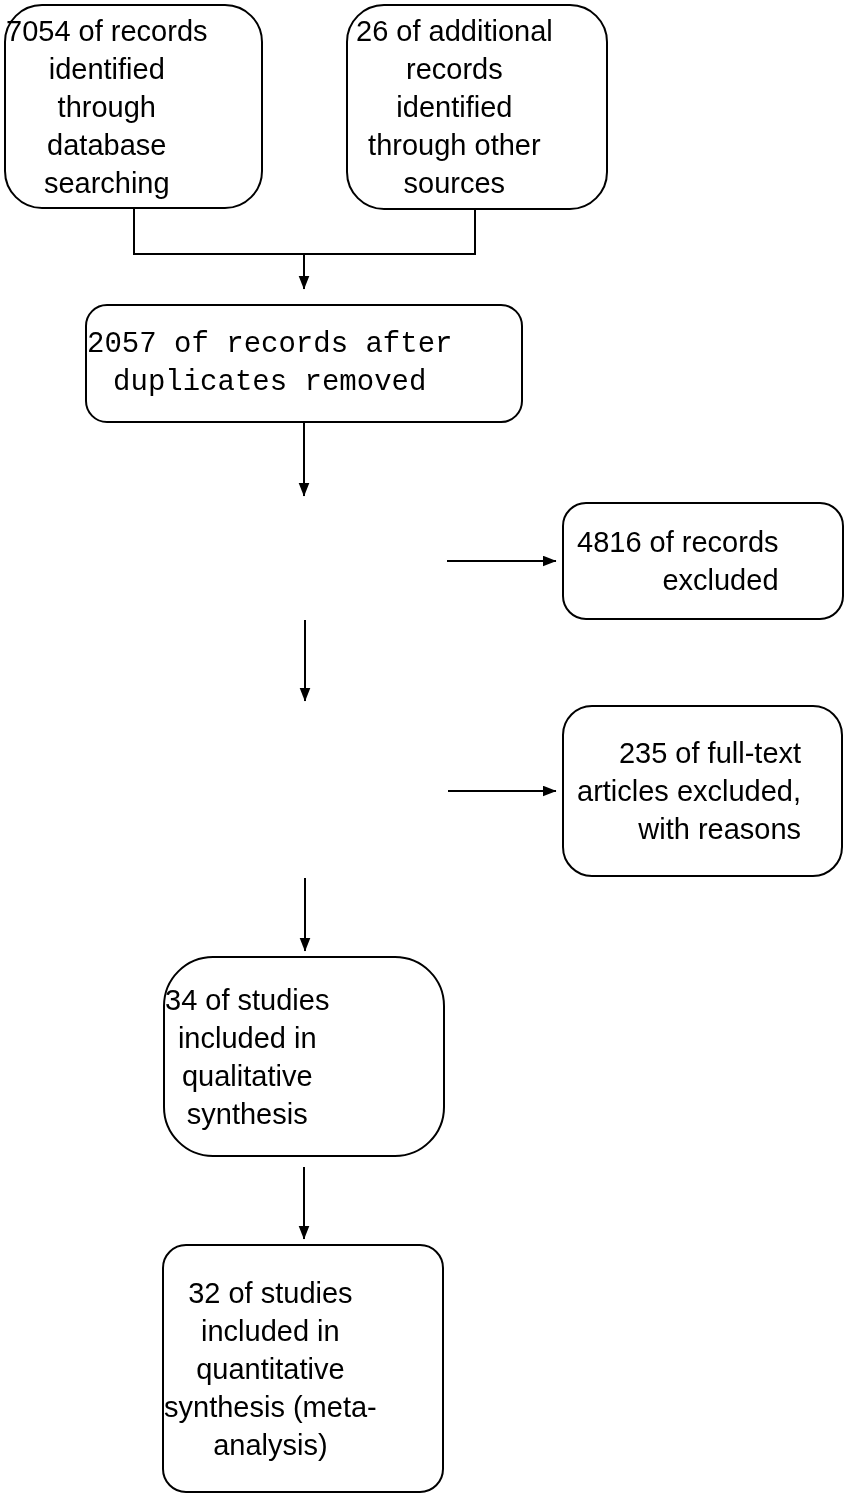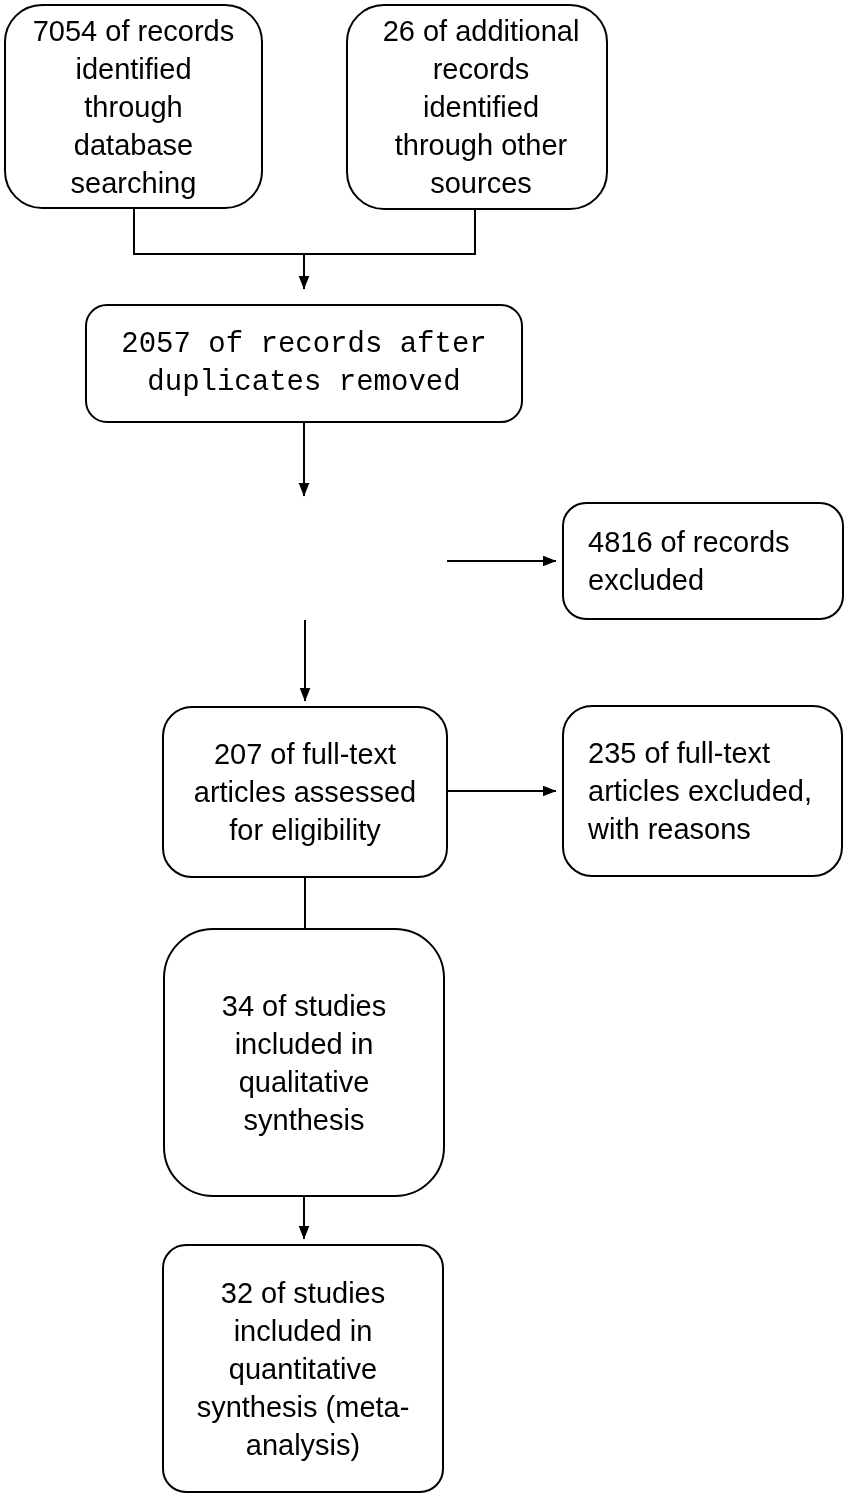--- a/index.html
+++ b/index.html
@@ -23,47 +23,46 @@
     height: 1501px;
     z-index: 1;
   }
   .node {
     position: absolute;
     box-sizing: border-box;
     background: #ffffff;
     border: 2px solid #000000;
     display: flex;
     align-items: center;
-    justify-content: center;
     z-index: 2;
   }
   .node-text {
     white-space: pre-line;
     text-align: center;
     font-size: 29px;
     line-height: 38px;
     color: #000000;
   }
   .node.align-left {
     justify-content: flex-start;
   }
   .node.align-left .node-text {
-    text-align: left;
-    padding-left: 24px;
+    text-align: right;
+    padding-left: 13px;
     padding-right: 4px;
   }
   
   #node-a { left: 4px;   top: 4px;    width: 259px; height: 205px; border-radius: 38px; }
   #node-b { left: 346px; top: 4px;    width: 262px; height: 206px; border-radius: 38px; padding-left: 8px; }
   #node-c { left: 85px;  top: 304px;  width: 438px; height: 119px; border-radius: 22px; font-family: Liberation Mono, monospace; }
   #node-d { left: 163px; top: 501px;  width: 284px; height: 119px; border-radius: 26px; }
   #node-f { left: 562px; top: 502px;  width: 282px; height: 118px; border-radius: 24px; }
   #node-e { left: 162px; top: 706px;  width: 286px; height: 172px; border-radius: 30px; }
   #node-g { left: 562px; top: 705px;  width: 281px; height: 172px; border-radius: 30px; }
-  #node-h { left: 163px; top: 928px;  width: 282px; height: 269px; border-radius: 50px; }
+  #node-h { left: 163px; top: 956px;  width: 282px; height: 201px; border-radius: 50px; }
   #node-i { left: 162px; top: 1244px; width: 282px; height: 249px; border-radius: 24px; }
 </style>
 </head>
 <body>
 
 <div class="canvas">
 
   <svg class="connector-layer" viewBox="0 0 850 1501" xmlns="http://www.w3.org/2000/svg">
     <defs>
       <marker id="arrowhead" markerUnits="userSpaceOnUse" markerWidth="15" markerHeight="12" refX="13.5" refY="5.5" orient="auto">
@@ -108,25 +107,20 @@
     <span class="node-text">2057 of records after
 duplicates removed</span>
   </div>
 
 
   <div class="node align-left" id="node-f">
     <span class="node-text">4816 of records
 excluded</span>
   </div>
 
-  <div class="node" id="node-e">
-    <span class="node-text">207 of full-text
-articles assessed
-for eligibility</span>
-  </div>
 
   <div class="node align-left" id="node-g">
     <span class="node-text">235 of full-text
 articles excluded,
 with reasons</span>
   </div>
 
   <div class="node" id="node-h">
     <span class="node-text">34 of studies
 included in

